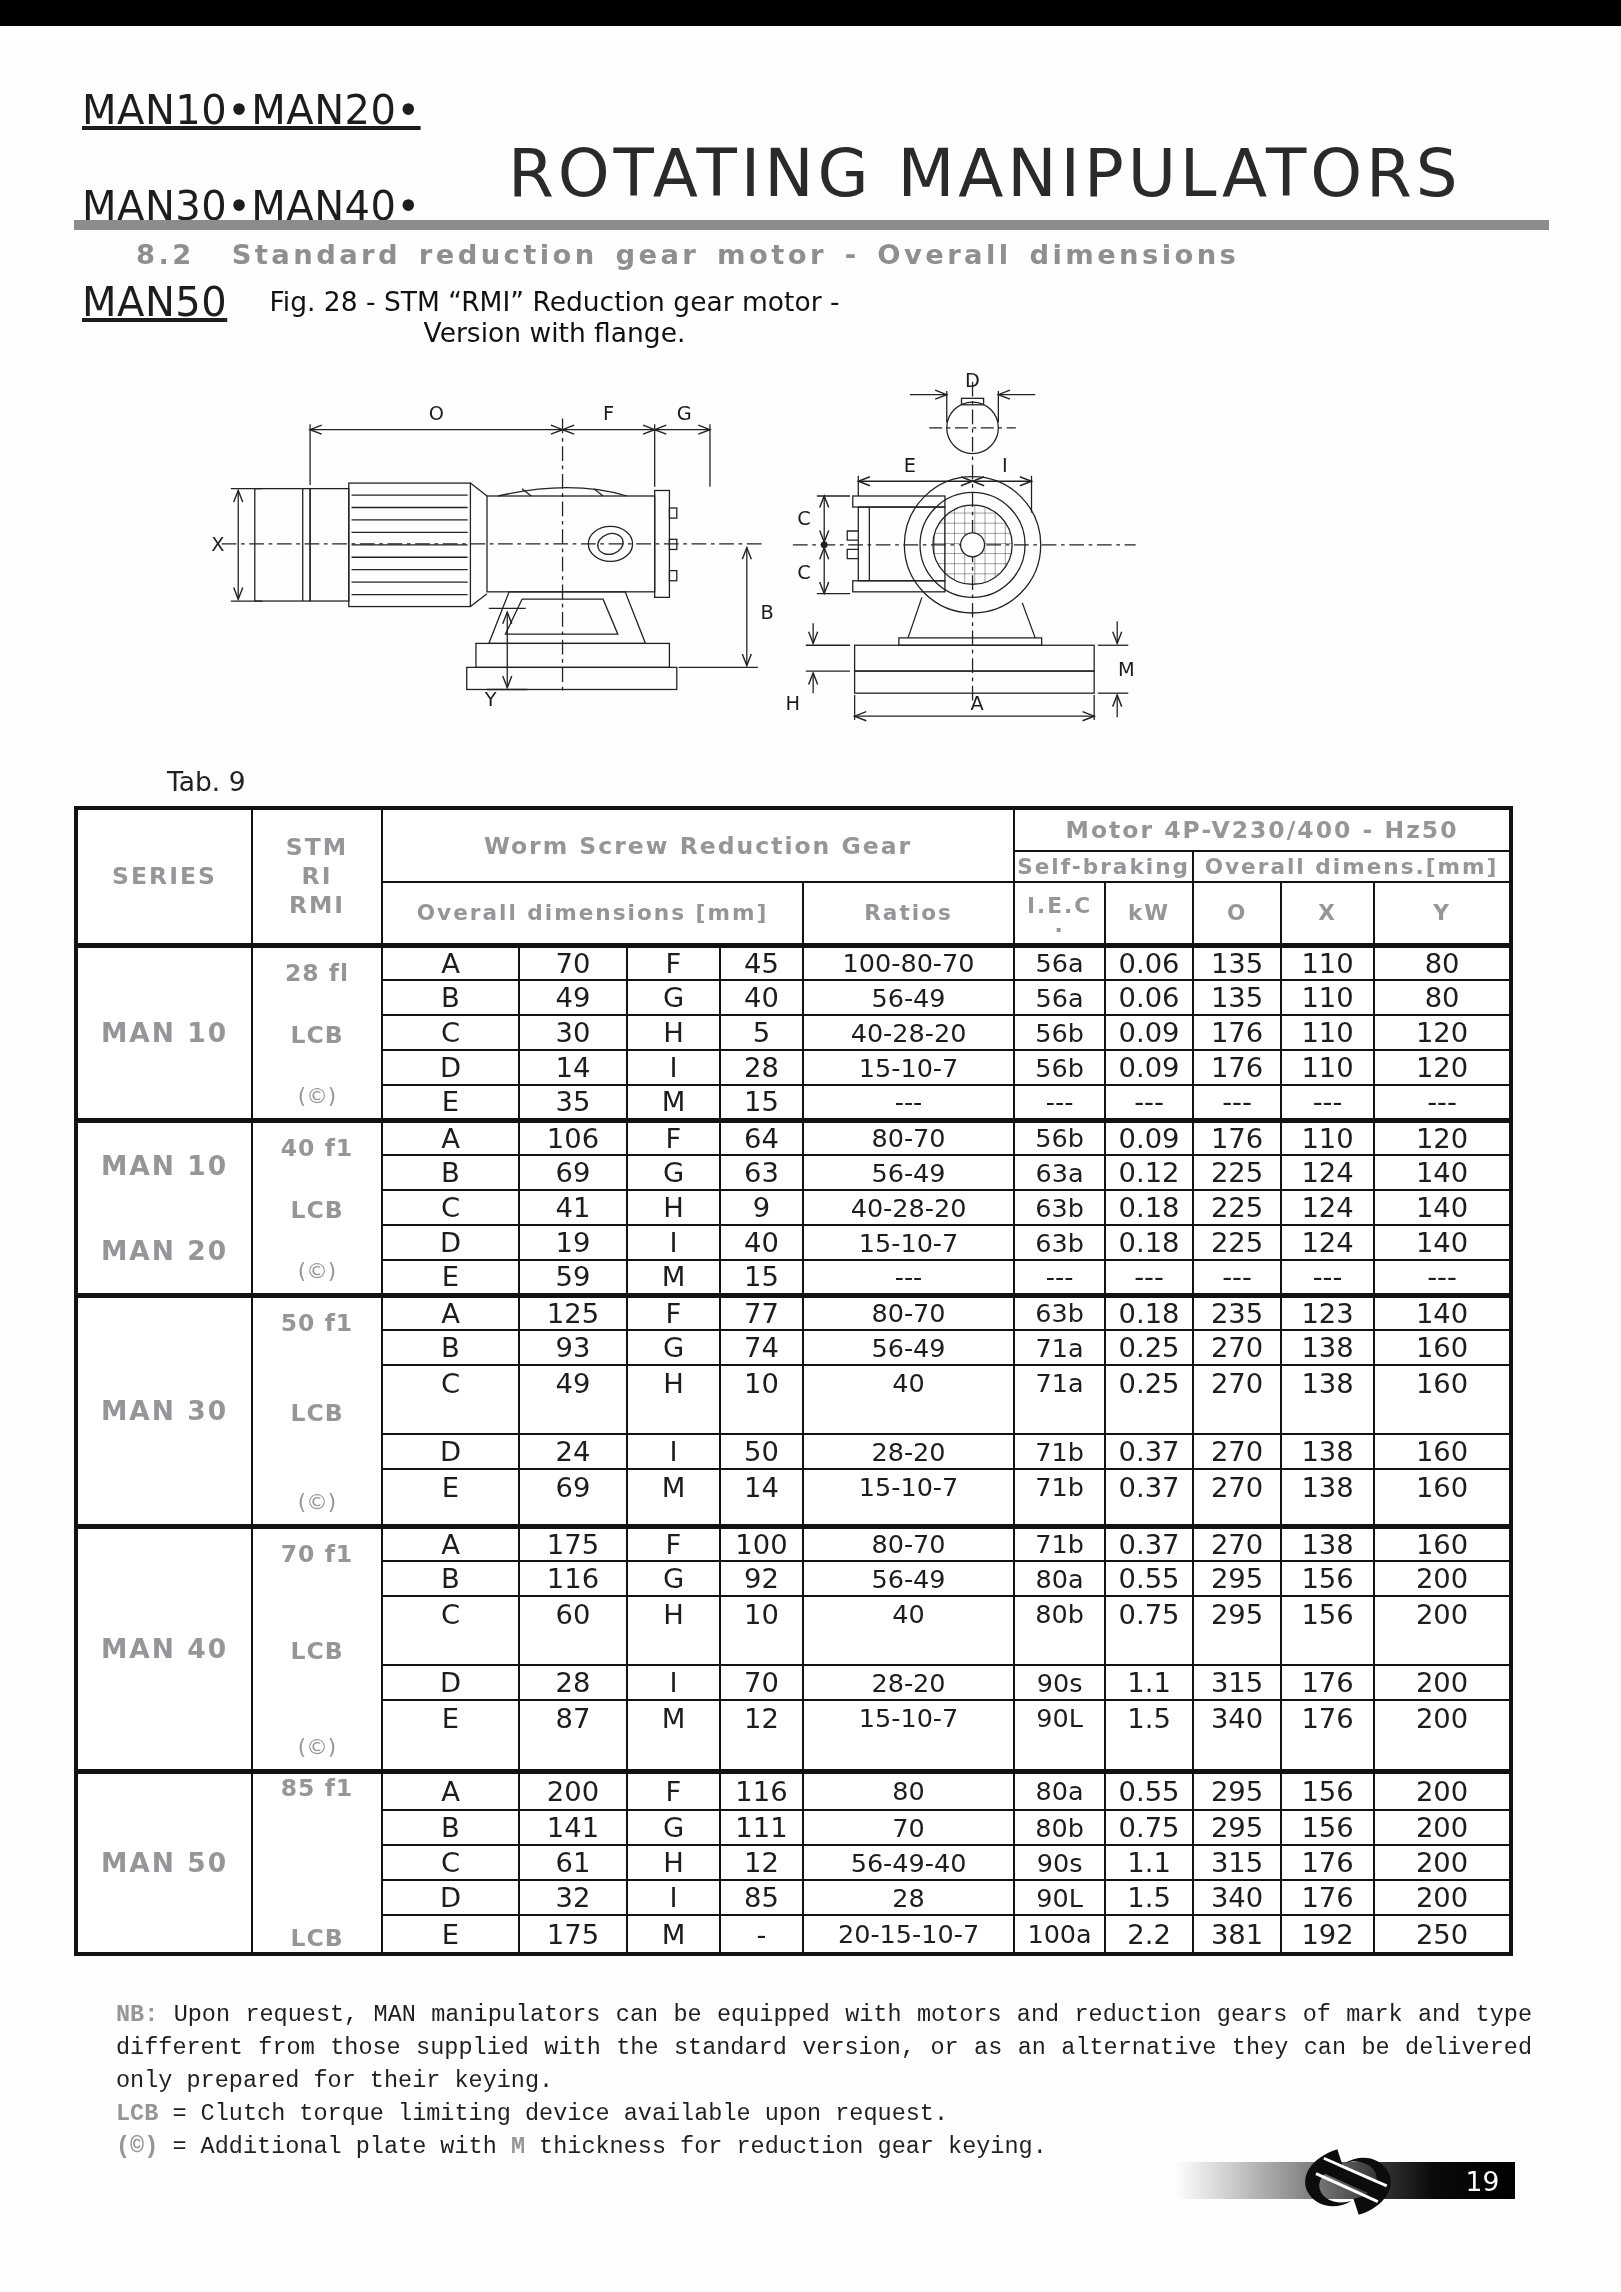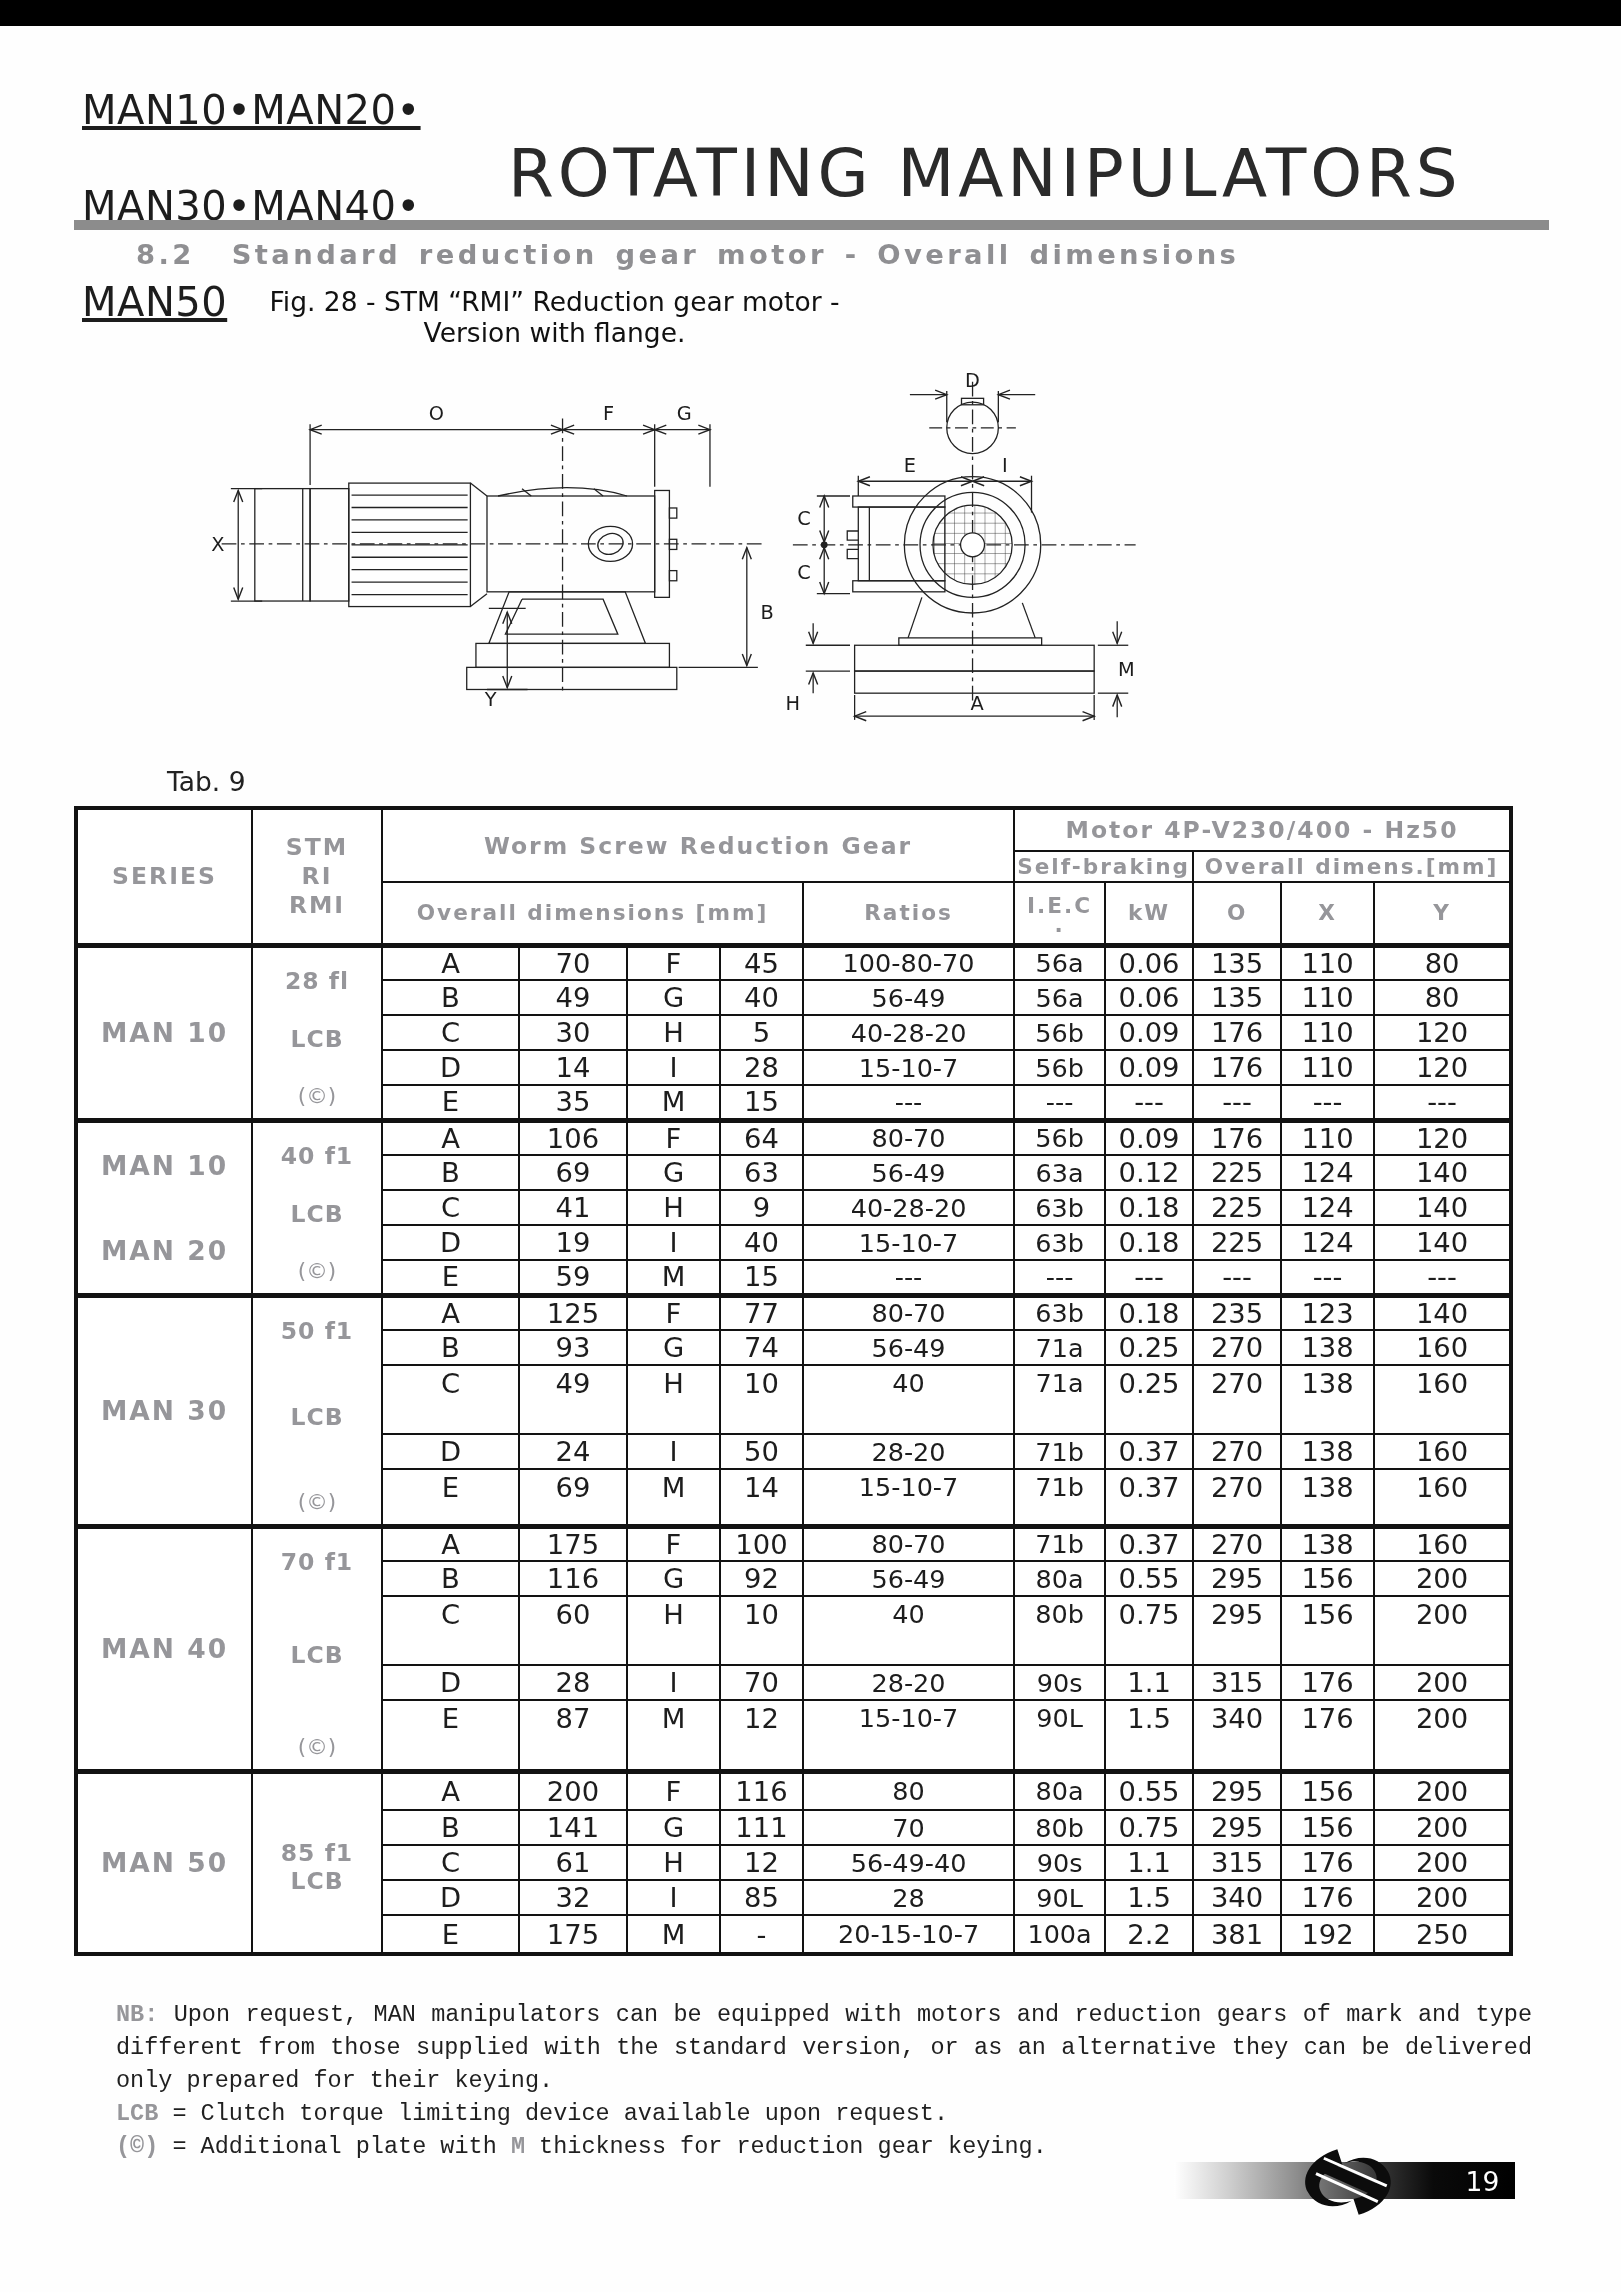--- a/index.html
+++ b/index.html
@@ -40,22 +40,22 @@
   .dim-table thead tr:last-child th{border-bottom-width:4.9px;}
 
   .dim-table tbody td{font-size:27.4px;color:#1d1d1d;}
   .dim-table tbody td.c-ratio{font-size:25.5px;}
   .dim-table tbody td.c-iec{font-size:25.5px;}
   .dim-table tbody tr.blk-first td{border-top-width:5.9px;}
   .dim-table tbody tr.tall td{vertical-align:top;padding-top:2px;}
   td.series-cell,td.stm-cell{position:relative;vertical-align:middle !important;padding-top:0 !important;}
   .cell-abs{position:absolute;inset:0;display:flex;flex-direction:column;align-items:center;}
   .series-abs{justify-content:space-around;}
-  .stm-abs{justify-content:space-between;padding:11.8px 0 9.8px;margin-top:8px;}
-  .stm-abs.no-plate{justify-content:center;padding:0;}
+  .stm-abs{justify-content:space-between;padding:11.8px 0 9.8px;}
+  .stm-abs.no-plate{justify-content:space-between;padding:0;}
   .series-label{font-size:26.5px;font-weight:bold;color:#96969a;letter-spacing:2px;}
   .stm-size,.stm-lcb{font-size:23.5px;font-weight:bold;color:#96969a;letter-spacing:1px;}
   .stm-plate{font-size:21.6px;color:#96969a;}
 
   .notes{position:absolute;left:116px;top:1998px;width:1416px;font-size:23.5px;
          line-height:33px;color:#1f1f1f;}
   .notes .para{text-align:justify;font-family:Liberation Mono, monospace;}
   .note-label{color:#96969a;font-weight:bold;}
 
   .footer-bar{position:absolute;left:1174px;top:2162px;width:341px;height:37px;

